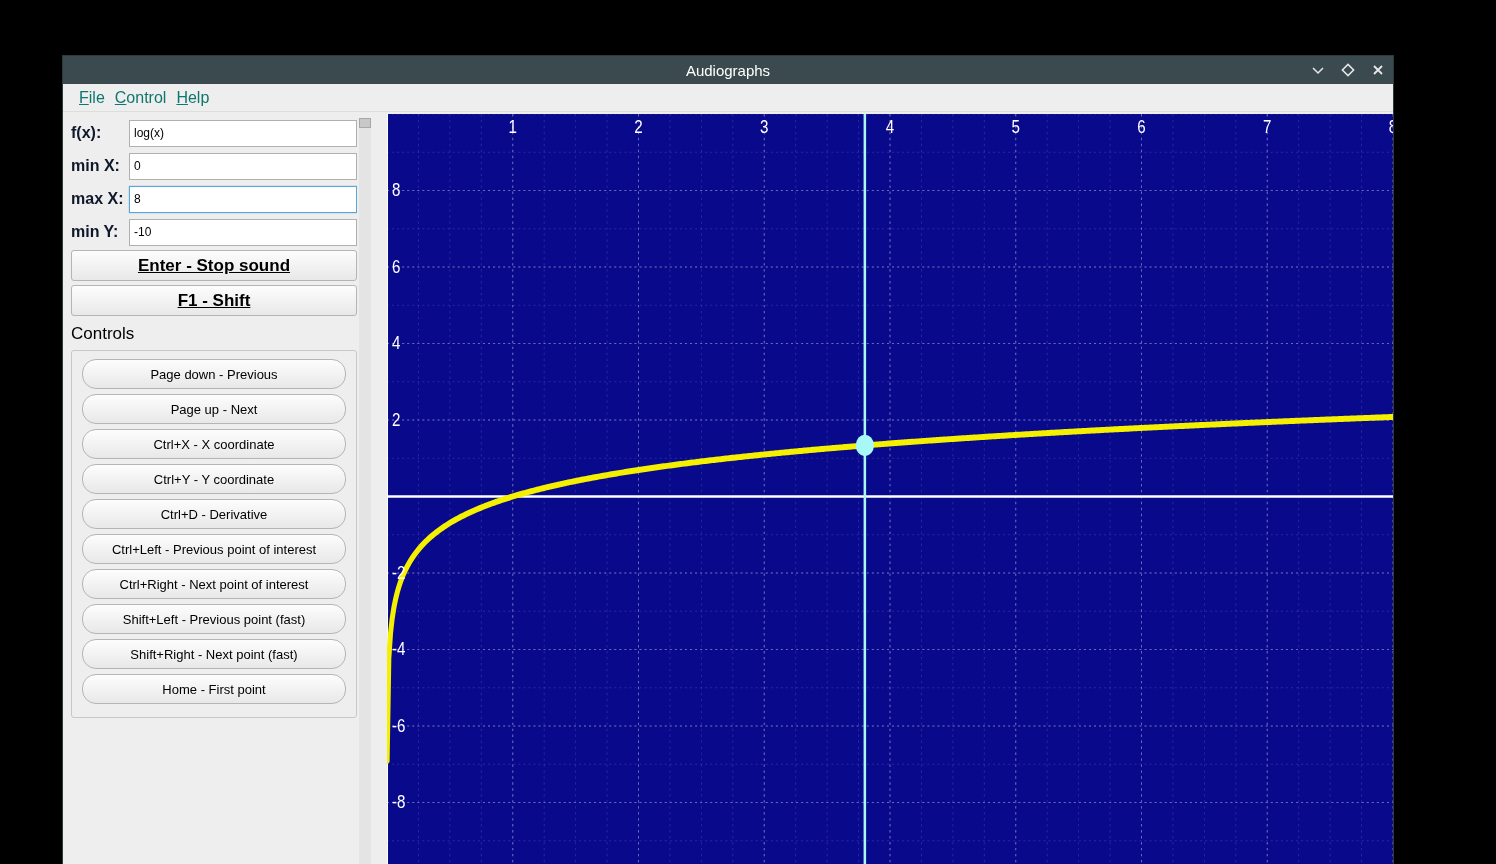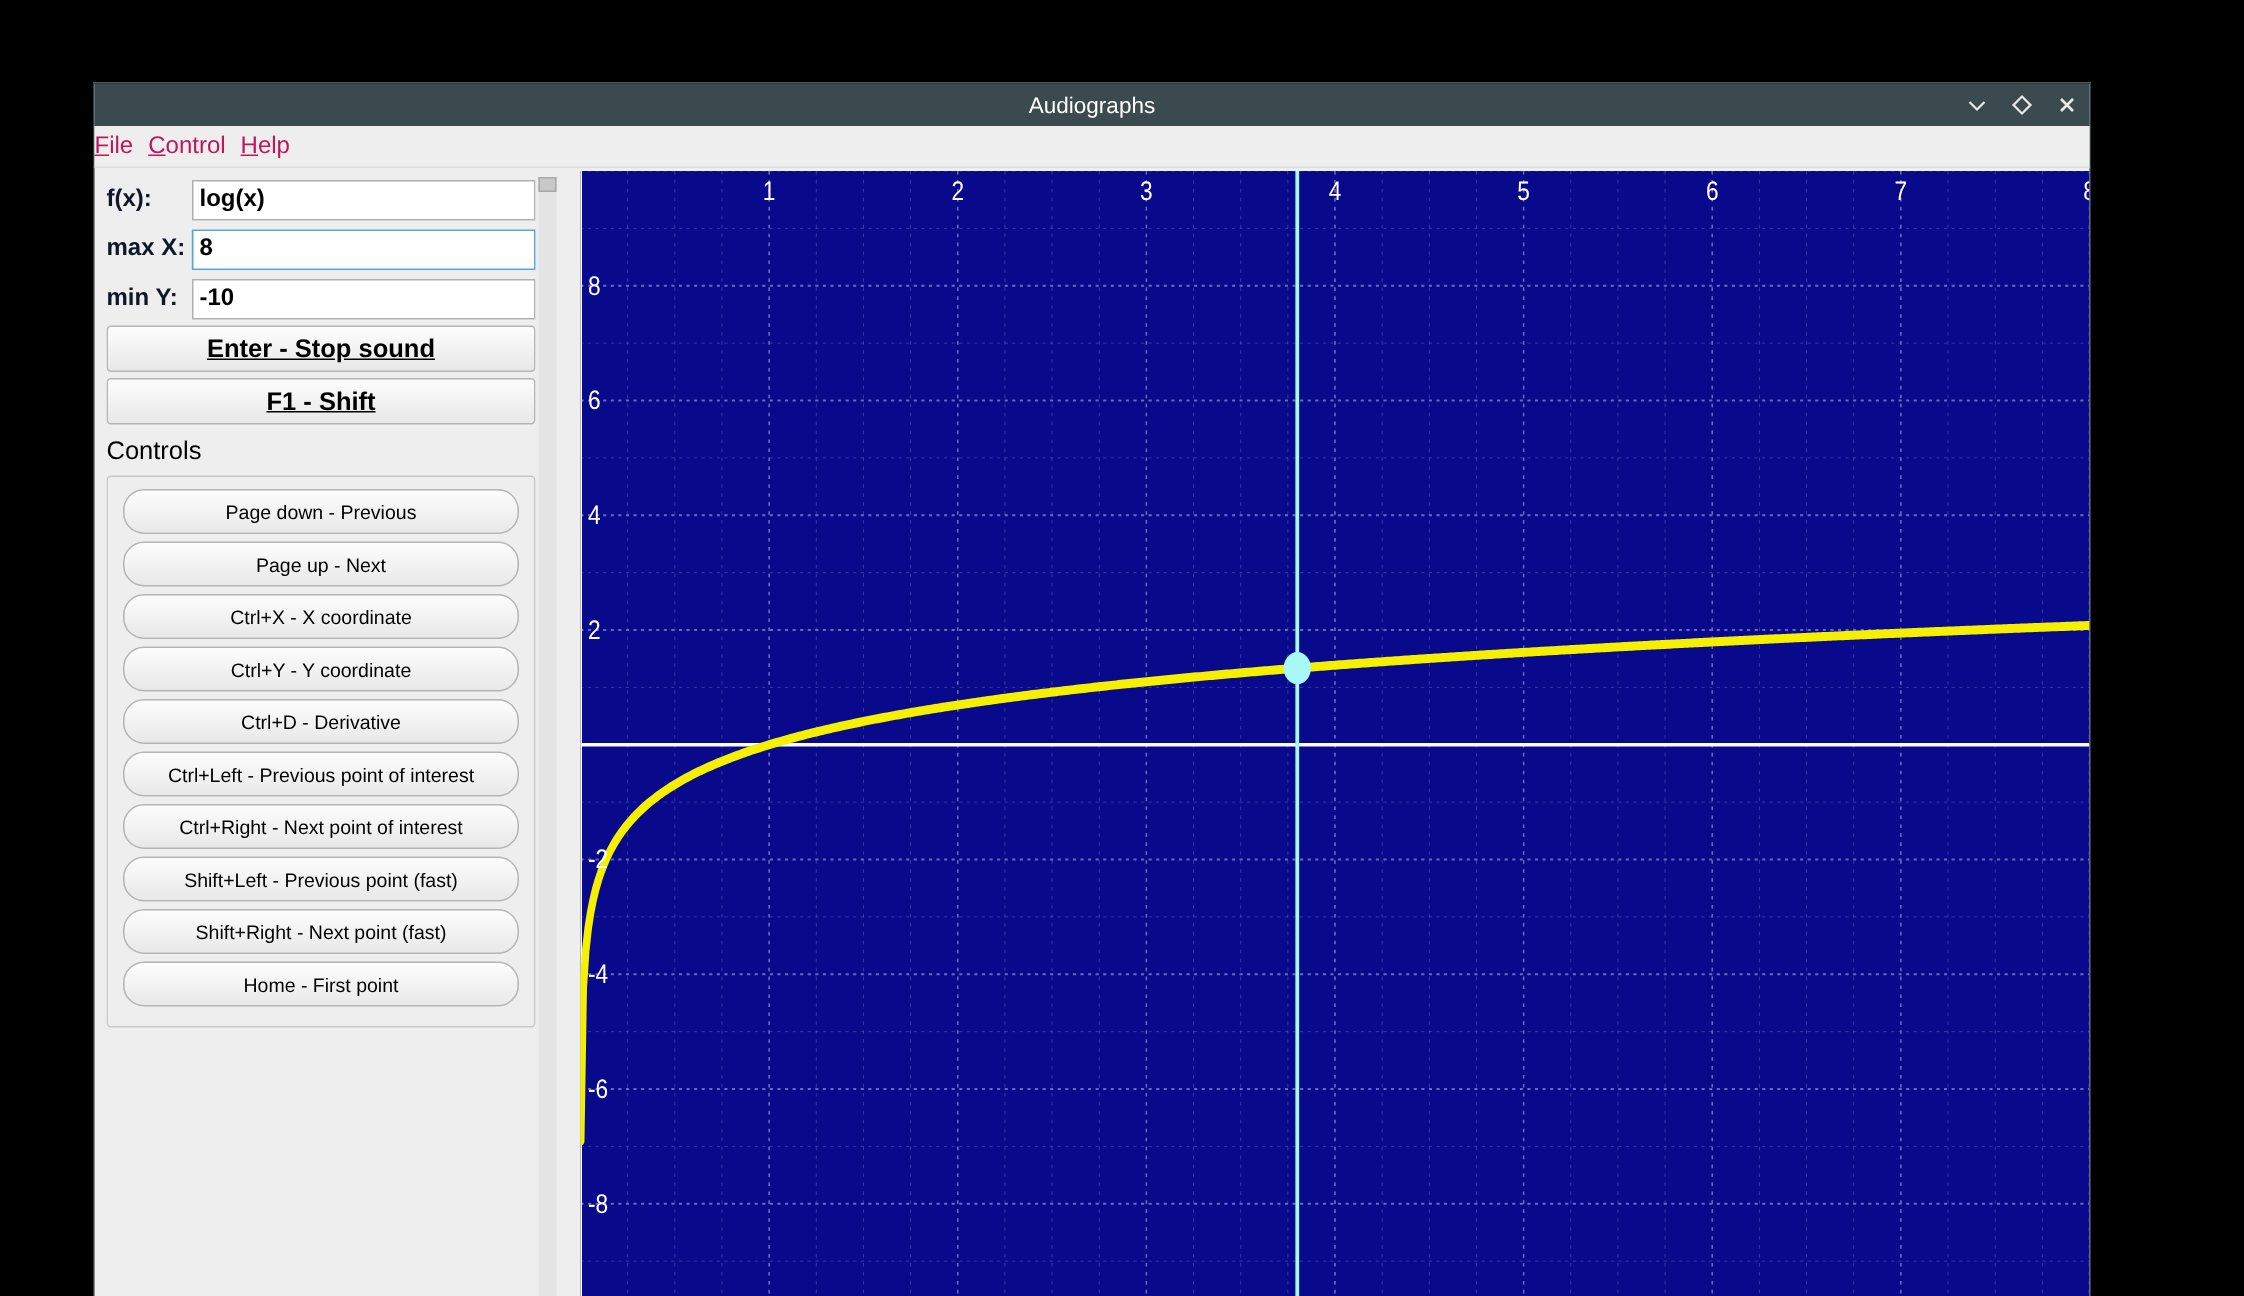--- a/index.html
+++ b/index.html
@@ -46,24 +46,24 @@
   align-items: center;
   justify-content: center;
   color: #e8e8e8;
   cursor: pointer;
 }
 .menubar {
   height: 28px;
   background: #eeeeee;
   display: flex;
   align-items: center;
-  padding: 0 0;
+  padding: 0 16px;
   gap: 10px;
   font-size: 16px;
-  color: #be185d;
+  color: #0f766e;
   border-bottom: 1px solid #ddd;
 }
 .menubar span { cursor: pointer; }
 .menubar span u { text-decoration: underline; }
 .content {
   flex: 1;
   display: flex;
   overflow: hidden;
 }
 .left-panel {
@@ -85,22 +85,22 @@
 }
 .form-row label {
   width: 58px;
   font-size: 16px;
   font-weight: bold;
   color: #0f172a;
 }
 .form-row input {
   flex: 1;
   height: 27px;
-  font-size: 16px;
-  font-weight: bold;
+  font-size: 12px;
+  font-weight: normal;
   padding: 2px 4px;
   border: 1px solid #b0b0b0;
   background: #fff;
 }
 .form-row input.focused {
   border: 1px solid #5aa6d6;
   box-shadow: 0 0 1px #5aa6d6;
 }
 .big-button {
   width: 100%;
@@ -203,20 +203,24 @@
     <span><u>C</u>ontrol</span>
     <span><u>H</u>elp</span>
   </div>
 
   <div class="content">
     <div class="left-panel">
       <div class="scroll-inner">
         <div class="form-row">
           <label>f(x):</label>
           <input value="log(x)" style="">
+        </div>
+        <div class="form-row">
+          <label>min X:</label>
+          <input value="0" style="">
         </div>
         <div class="form-row">
           <label>max X:</label>
           <input class="focused" value="8" style="">
         </div>
         <div class="form-row">
           <label>min Y:</label>
           <input value="-10" style="">
         </div>
         <button class="big-button">Enter - Stop sound</button>

